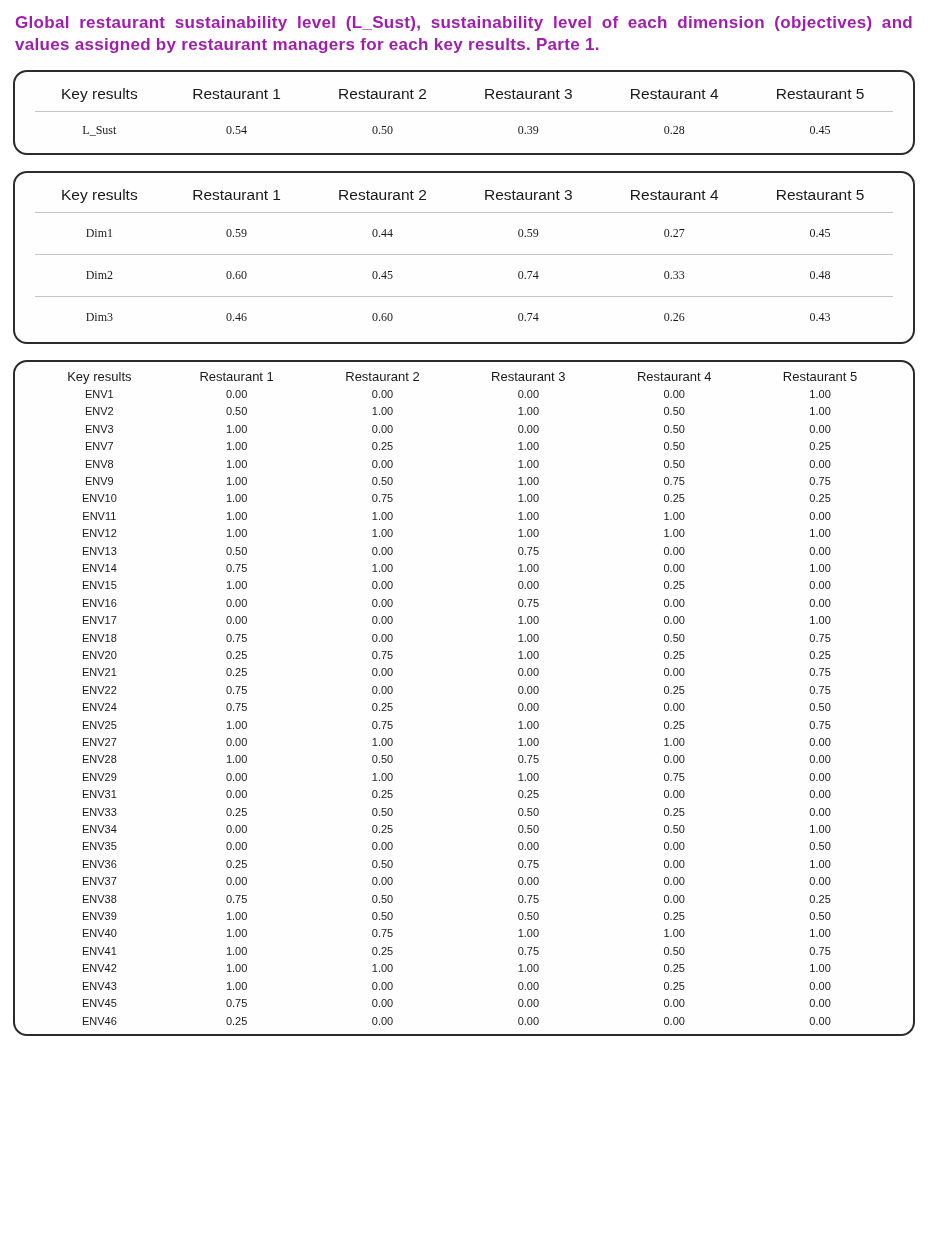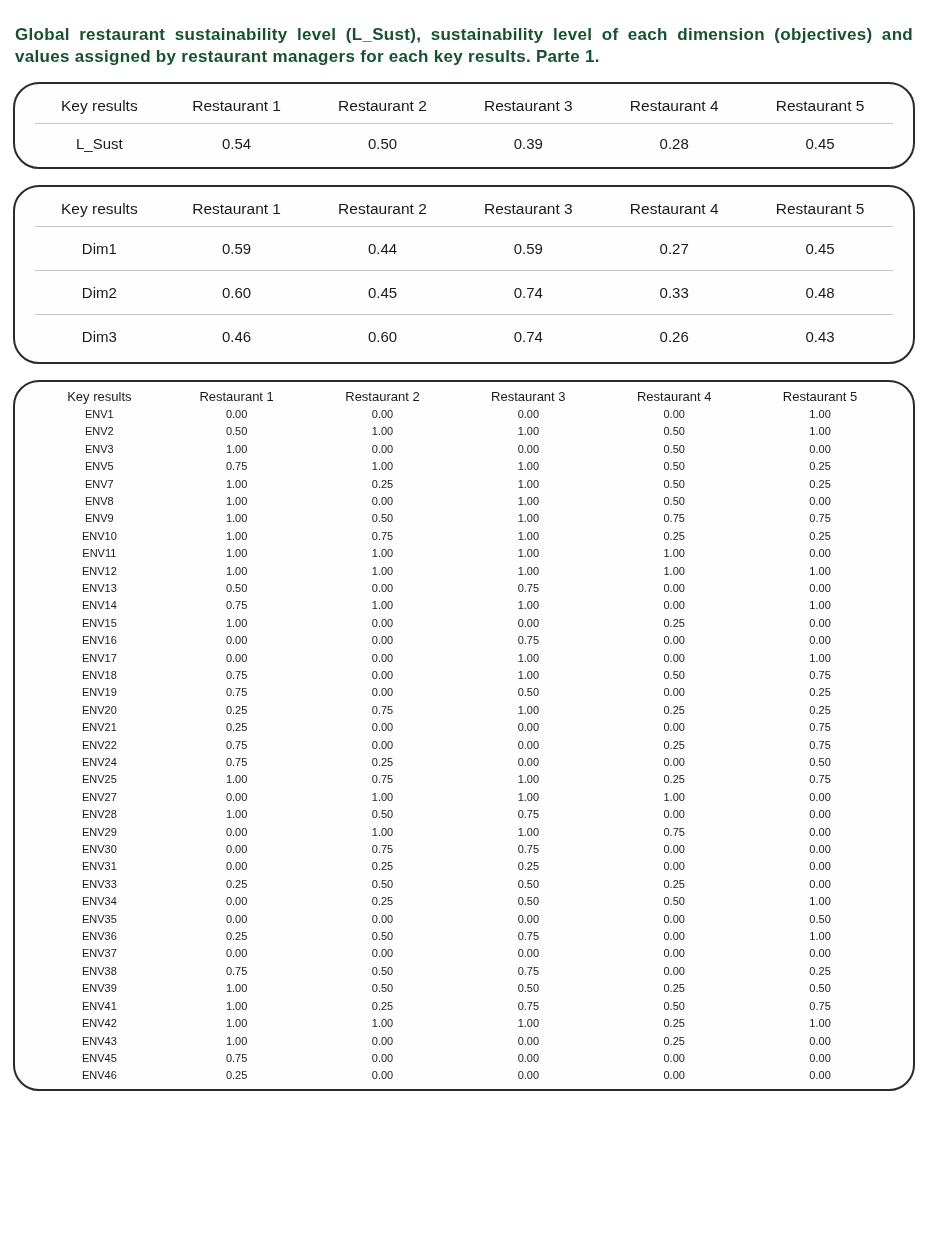--- a/index.html
+++ b/index.html
@@ -13,48 +13,48 @@
     width: 928px;
     min-height: 1251px;
     padding: 8px 13px 10px 13px;
     background: #ffffff;
   }
   .title {
     font-size: 17px;
     font-weight: bold;
     line-height: 1.32;
     letter-spacing: 0.3px;
-    color: #14532d;
-    margin: 16px 2px 13px 2px;
+    color: #a21caf;
+    margin: 4px 2px 13px 2px;
     text-align: justify;
   }
   .table-box {
     border: 2px solid #2b2b2b;
-    border-radius: 26px;
+    border-radius: 14px;
     margin: 0 0 16px 0;
     padding: 4px 20px;
     background: #fefefe;
     overflow: hidden;
   }
   table {
     width: 100%;
     border-collapse: collapse;
     table-layout: fixed;
   }
   th, td {
     text-align: center;
     font-weight: normal;
     color: #1a1a1a;
   }
   col.c-key { width: 15%; }
   col.c-rest { width: 17%; }
 
   
   .box-large th { font-size: 15.5px; padding: 9px 4px 8px 4px; }
-  .box-large td { font-size: 15px; padding: 11px 4px; }
+  .box-large td { font-size: 12px; padding: 11px 4px; font-family: Liberation Serif, serif; }
   .box-large tbody td { border-top: 1px solid #c6c6c6; }
   .box-spacious td { padding: 13px 4px; }
 
   
   .box-dense th { font-size: 13px; padding: 3px 2px 2px 2px; }
   .box-dense td { font-size: 11px; padding: 0 2px; line-height: 17.4px; }
 </style>
 </head>
 <body>
 
@@ -183,28 +183,20 @@
           </tr>
           <tr>
             <td>ENV3</td>
             <td>1.00</td>
             <td>0.00</td>
             <td>0.00</td>
             <td>0.50</td>
             <td>0.00</td>
           </tr>
           <tr>
-            <td>ENV5</td>
-            <td>0.75</td>
-            <td>1.00</td>
-            <td>1.00</td>
-            <td>0.50</td>
-            <td>0.25</td>
-          </tr>
-          <tr>
             <td>ENV7</td>
             <td>1.00</td>
             <td>0.25</td>
             <td>1.00</td>
             <td>0.50</td>
             <td>0.25</td>
           </tr>
           <tr>
             <td>ENV8</td>
             <td>1.00</td>
@@ -287,28 +279,20 @@
           </tr>
           <tr>
             <td>ENV18</td>
             <td>0.75</td>
             <td>0.00</td>
             <td>1.00</td>
             <td>0.50</td>
             <td>0.75</td>
           </tr>
           <tr>
-            <td>ENV19</td>
-            <td>0.75</td>
-            <td>0.00</td>
-            <td>0.50</td>
-            <td>0.00</td>
-            <td>0.25</td>
-          </tr>
-          <tr>
             <td>ENV20</td>
             <td>0.25</td>
             <td>0.75</td>
             <td>1.00</td>
             <td>0.25</td>
             <td>0.25</td>
           </tr>
           <tr>
             <td>ENV21</td>
             <td>0.25</td>
@@ -359,28 +343,20 @@
           </tr>
           <tr>
             <td>ENV29</td>
             <td>0.00</td>
             <td>1.00</td>
             <td>1.00</td>
             <td>0.75</td>
             <td>0.00</td>
           </tr>
           <tr>
-            <td>ENV30</td>
-            <td>0.00</td>
-            <td>0.75</td>
-            <td>0.75</td>
-            <td>0.00</td>
-            <td>0.00</td>
-          </tr>
-          <tr>
             <td>ENV31</td>
             <td>0.00</td>
             <td>0.25</td>
             <td>0.25</td>
             <td>0.00</td>
             <td>0.00</td>
           </tr>
           <tr>
             <td>ENV33</td>
             <td>0.25</td>
@@ -429,20 +405,28 @@
             <td>0.00</td>
             <td>0.25</td>
           </tr>
           <tr>
             <td>ENV39</td>
             <td>1.00</td>
             <td>0.50</td>
             <td>0.50</td>
             <td>0.25</td>
             <td>0.50</td>
+          </tr>
+          <tr>
+            <td>ENV40</td>
+            <td>1.00</td>
+            <td>0.75</td>
+            <td>1.00</td>
+            <td>1.00</td>
+            <td>1.00</td>
           </tr>
           <tr>
             <td>ENV41</td>
             <td>1.00</td>
             <td>0.25</td>
             <td>0.75</td>
             <td>0.50</td>
             <td>0.75</td>
           </tr>
           <tr>

